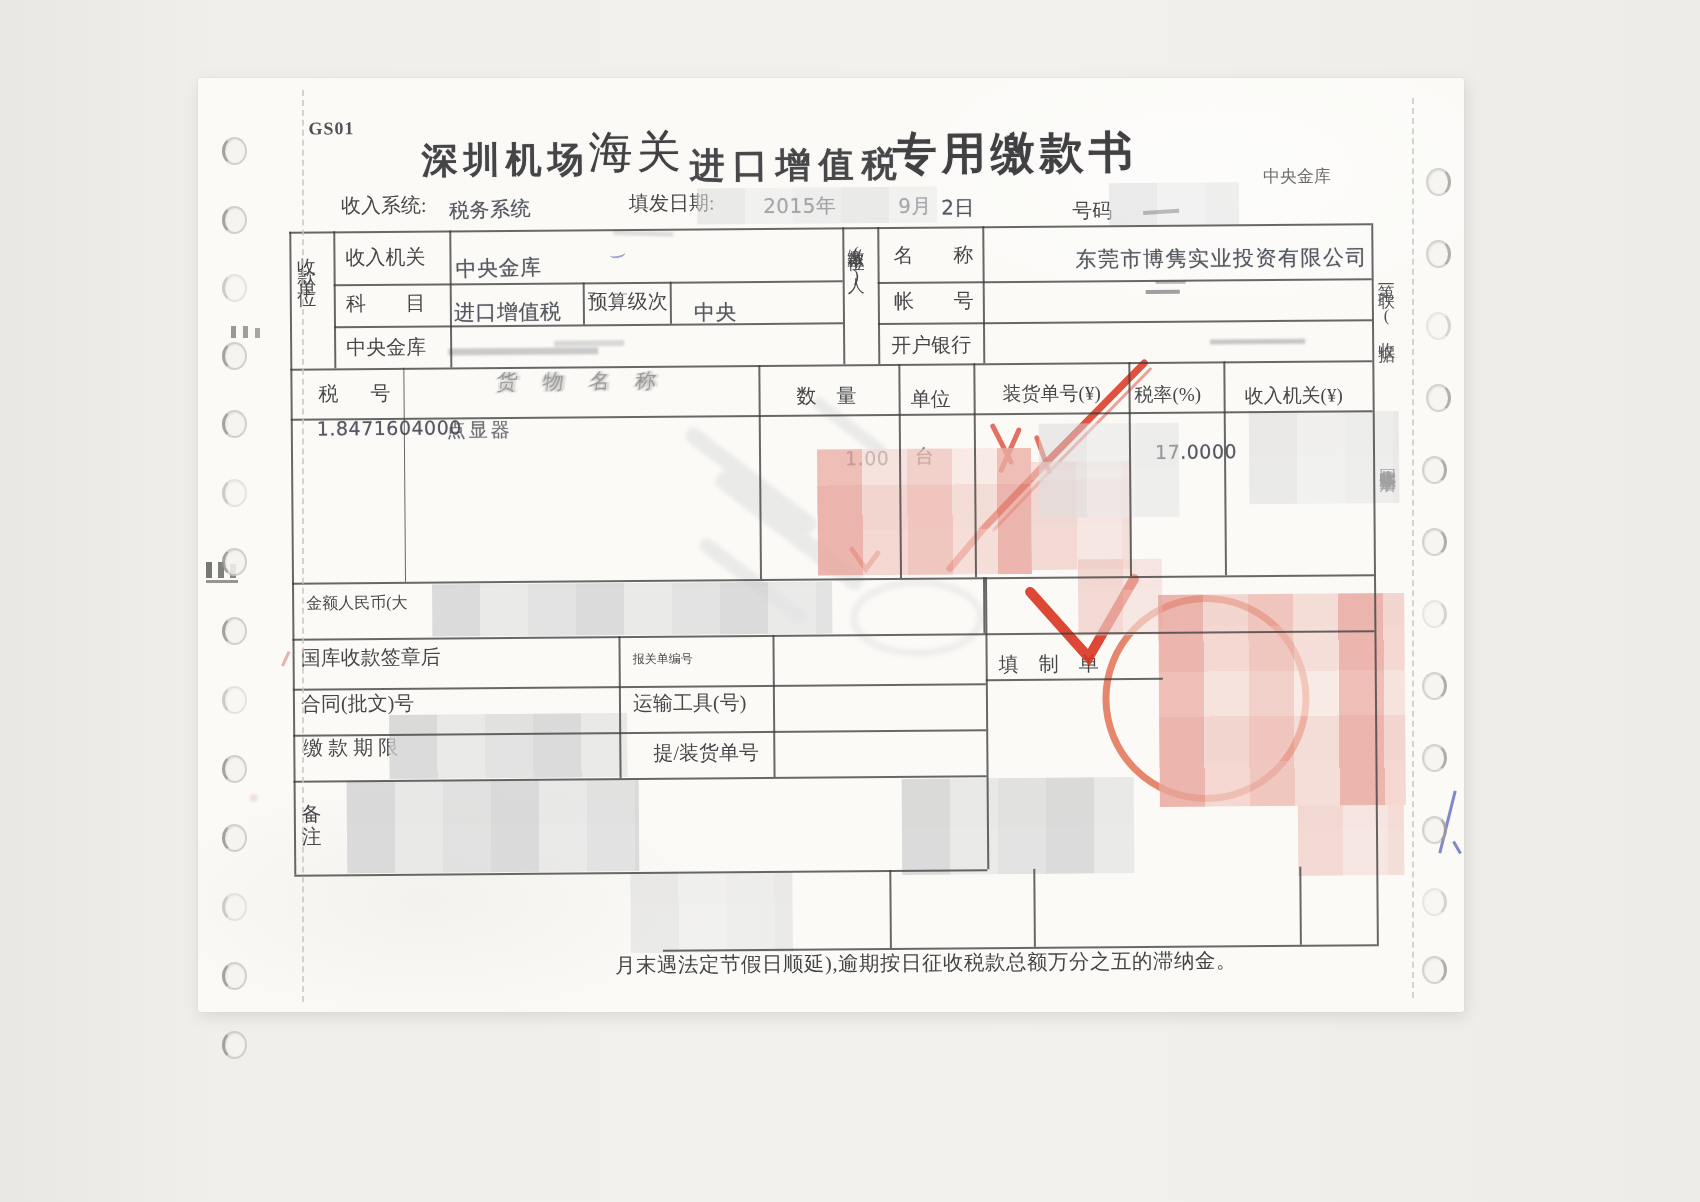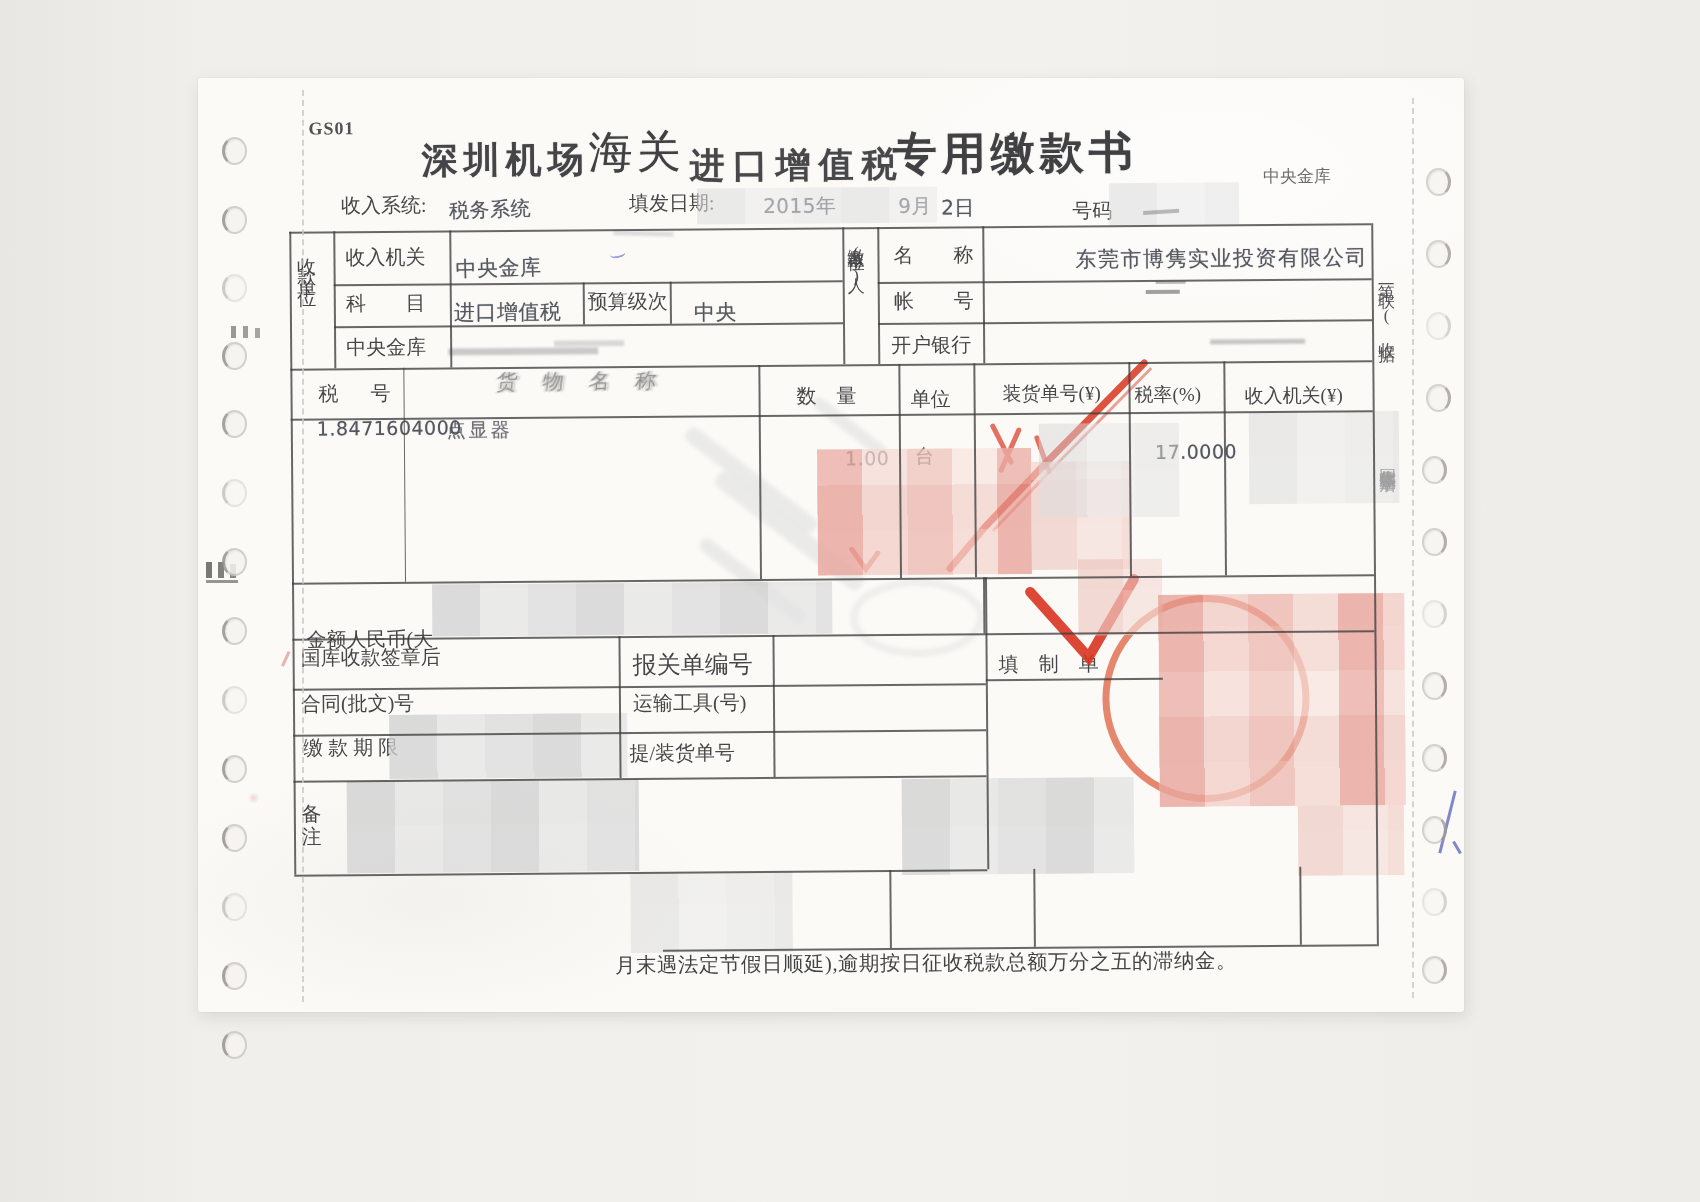--- a/index.html
+++ b/index.html
@@ -95,28 +95,28 @@
     <span class="t" style="left:806px;top:306px;font-size:19px;">装货单号(¥)</span>
     <span class="t" style="left:938px;top:308px;font-size:19px;">税率(%)</span>
     <span class="t" style="left:1048px;top:310px;font-size:19px;">收入机关(¥)</span>
 
     <span class="dm" style="left:120px;top:336px;font-size:19px;">1.8471604000</span>
     <span class="dm" style="left:250px;top:338px;font-size:19px;letter-spacing:3px;opacity:.8;">点显器</span>
     <span class="dm" style="left:648px;top:370px;font-size:19px;">1.00</span>
     <span class="dm" style="left:718px;top:368px;font-size:19px;">台</span>
     <span class="dm" style="left:958px;top:366px;font-size:19px;">17.0000</span>
 
-    <span class="t" style="left:108px;top:512px;font-size:20px;margin-top:34px;">金额人民币(大</span>
+    <span class="t" style="left:108px;top:512px;font-size:16px;">金额人民币(大</span>
     <span class="t" style="left:102px;top:564px;font-size:20px;">国库收款签章后</span>
-    <span class="t" style="left:434px;top:572px;font-size:24px;">报关单编号</span>
+    <span class="t" style="left:434px;top:572px;font-size:12px;">报关单编号</span>
     <span class="t" style="left:800px;top:576px;font-size:20px;">填　制　单</span>
     <span class="t" style="left:102px;top:610px;font-size:20px;">合同(批文)号</span>
     <span class="t" style="left:434px;top:612px;font-size:20px;">运输工具(号)</span>
     <span class="t" style="left:104px;top:654px;font-size:20px;">缴 款 期 限</span>
-    <span class="t" style="left:430px;top:662px;font-size:20px;">提/装货单号</span>
+    <span class="t" style="left:454px;top:662px;font-size:20px;">提/装货单号</span>
     <span class="t vert" style="left:102px;top:704px;height:96px;font-size:20px;letter-spacing:22px;">备注</span>
     <span class="t" style="left:414px;top:874px;font-size:20.5px;font-weight:500;color:#2a2a2d;letter-spacing:.5px;">月末遇法定节假日顺延),逾期按日征收税款总额万分之五的滞纳金。</span>
 
     <span class="t vert" style="left:1182px;top:196px;height:180px;font-size:17px;letter-spacing:4px;color:#3c3c40;">第一联:(收据</span>
     <span class="t vert" style="left:1182px;top:380px;height:130px;font-size:17px;letter-spacing:1px;color:#3c3c40;">国库收款签章后</span>
 
     <div class="mark" style="left:948px;top:133px;width:36px;height:4px;background:rgba(60,60,60,.65);transform:rotate(-3deg);"></div>
     <div class="mark" style="left:950px;top:213px;width:34px;height:4px;background:rgba(70,70,75,.5);"></div>
     <div class="mark" style="left:960px;top:204px;width:30px;height:3px;background:rgba(70,70,75,.35);"></div>
     <div class="mark" style="left:1014px;top:263px;width:95px;height:5px;background:rgba(80,80,85,.3);filter:blur(1px);"></div>

